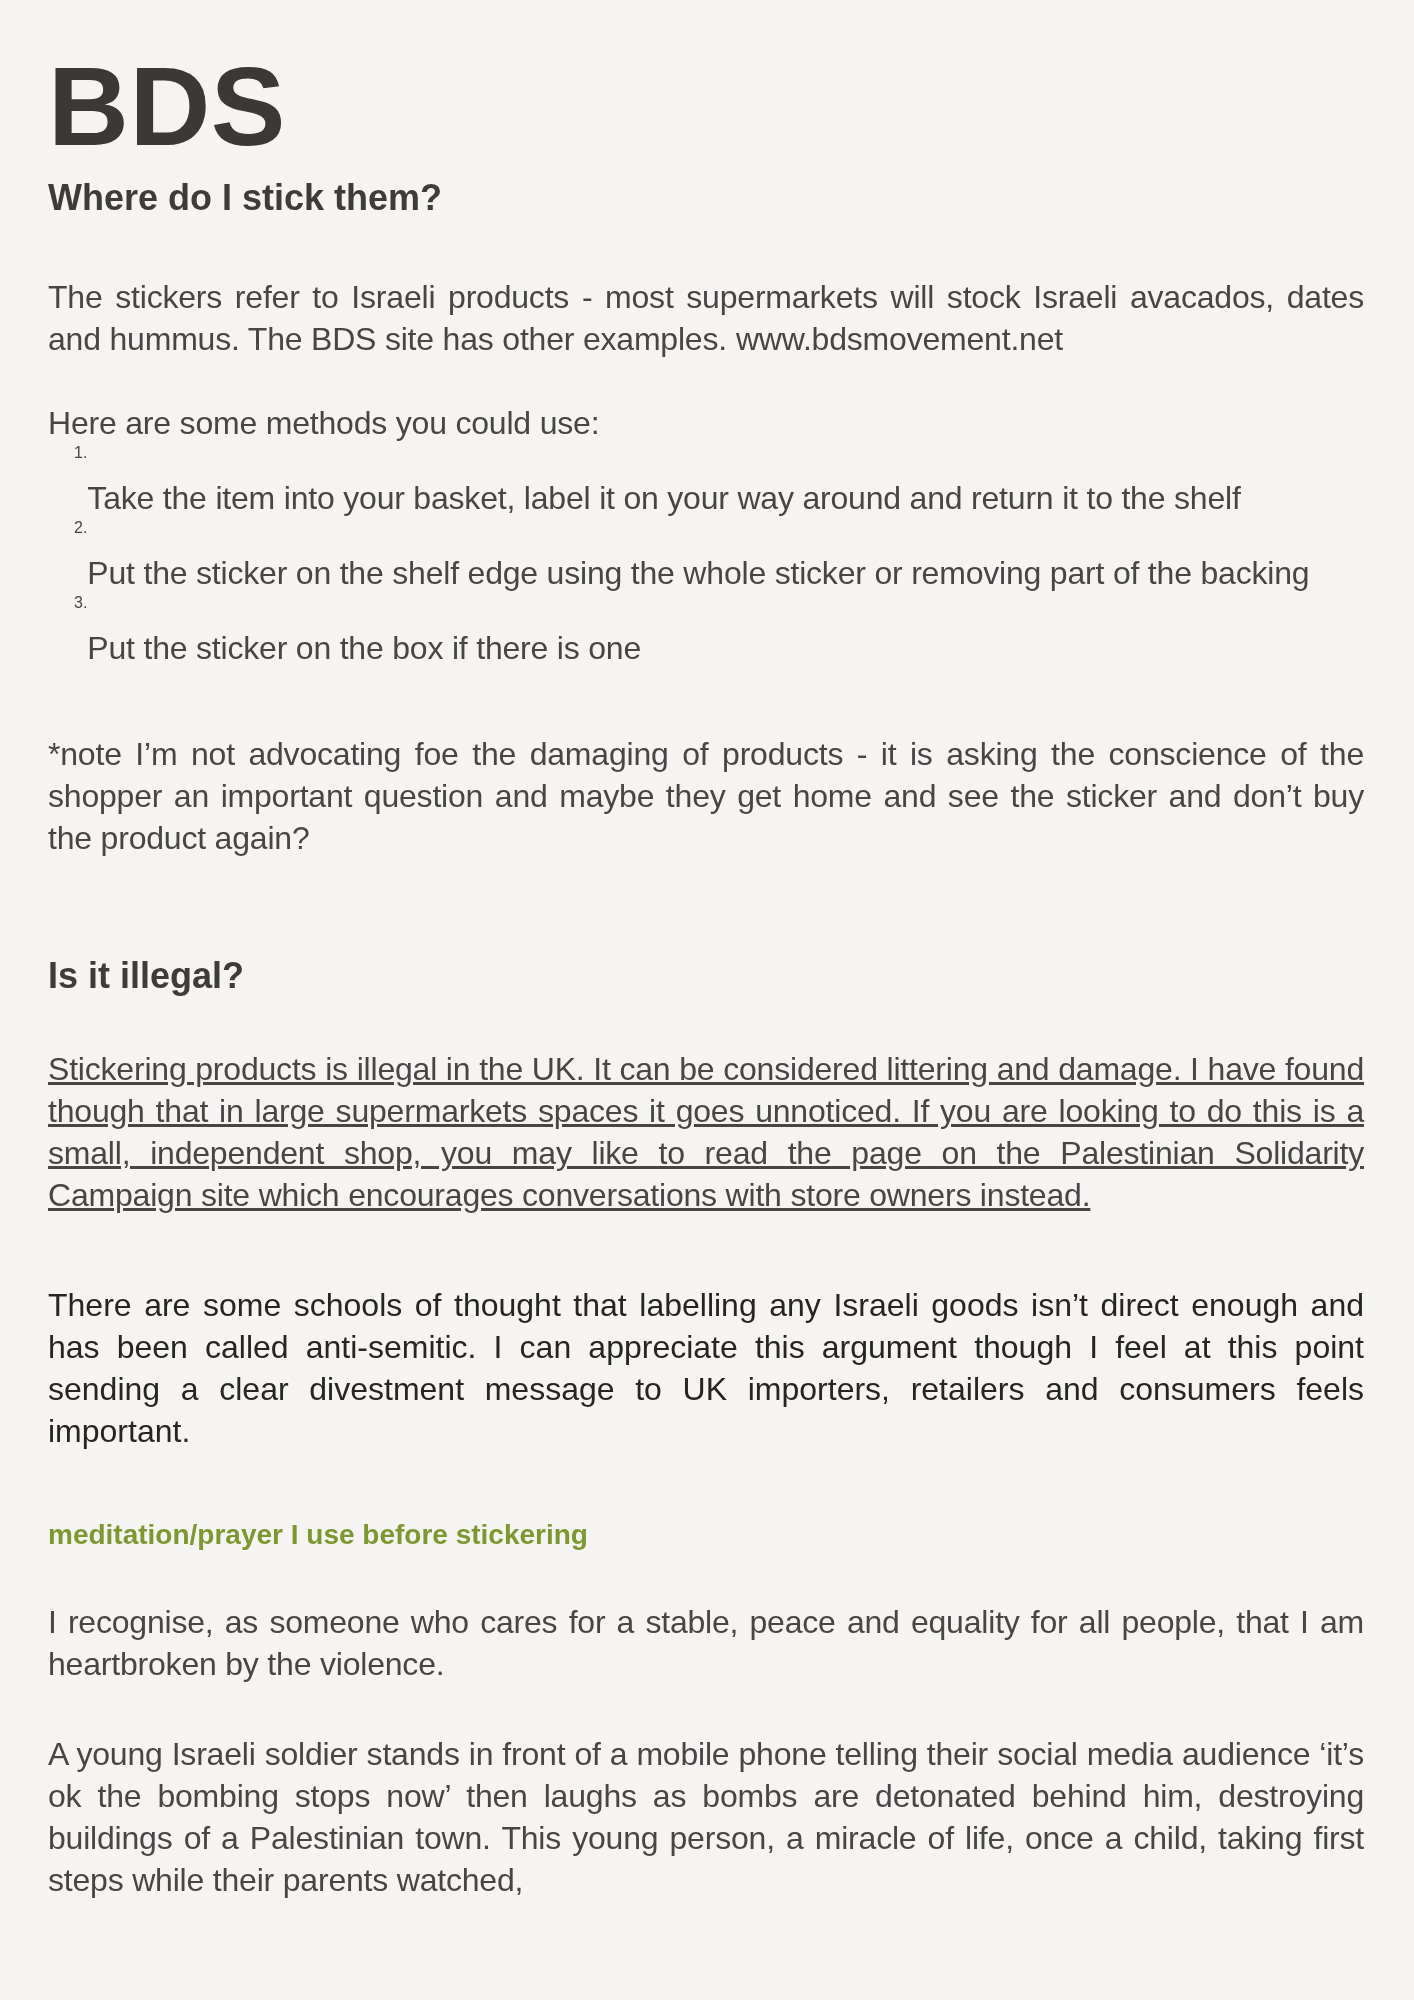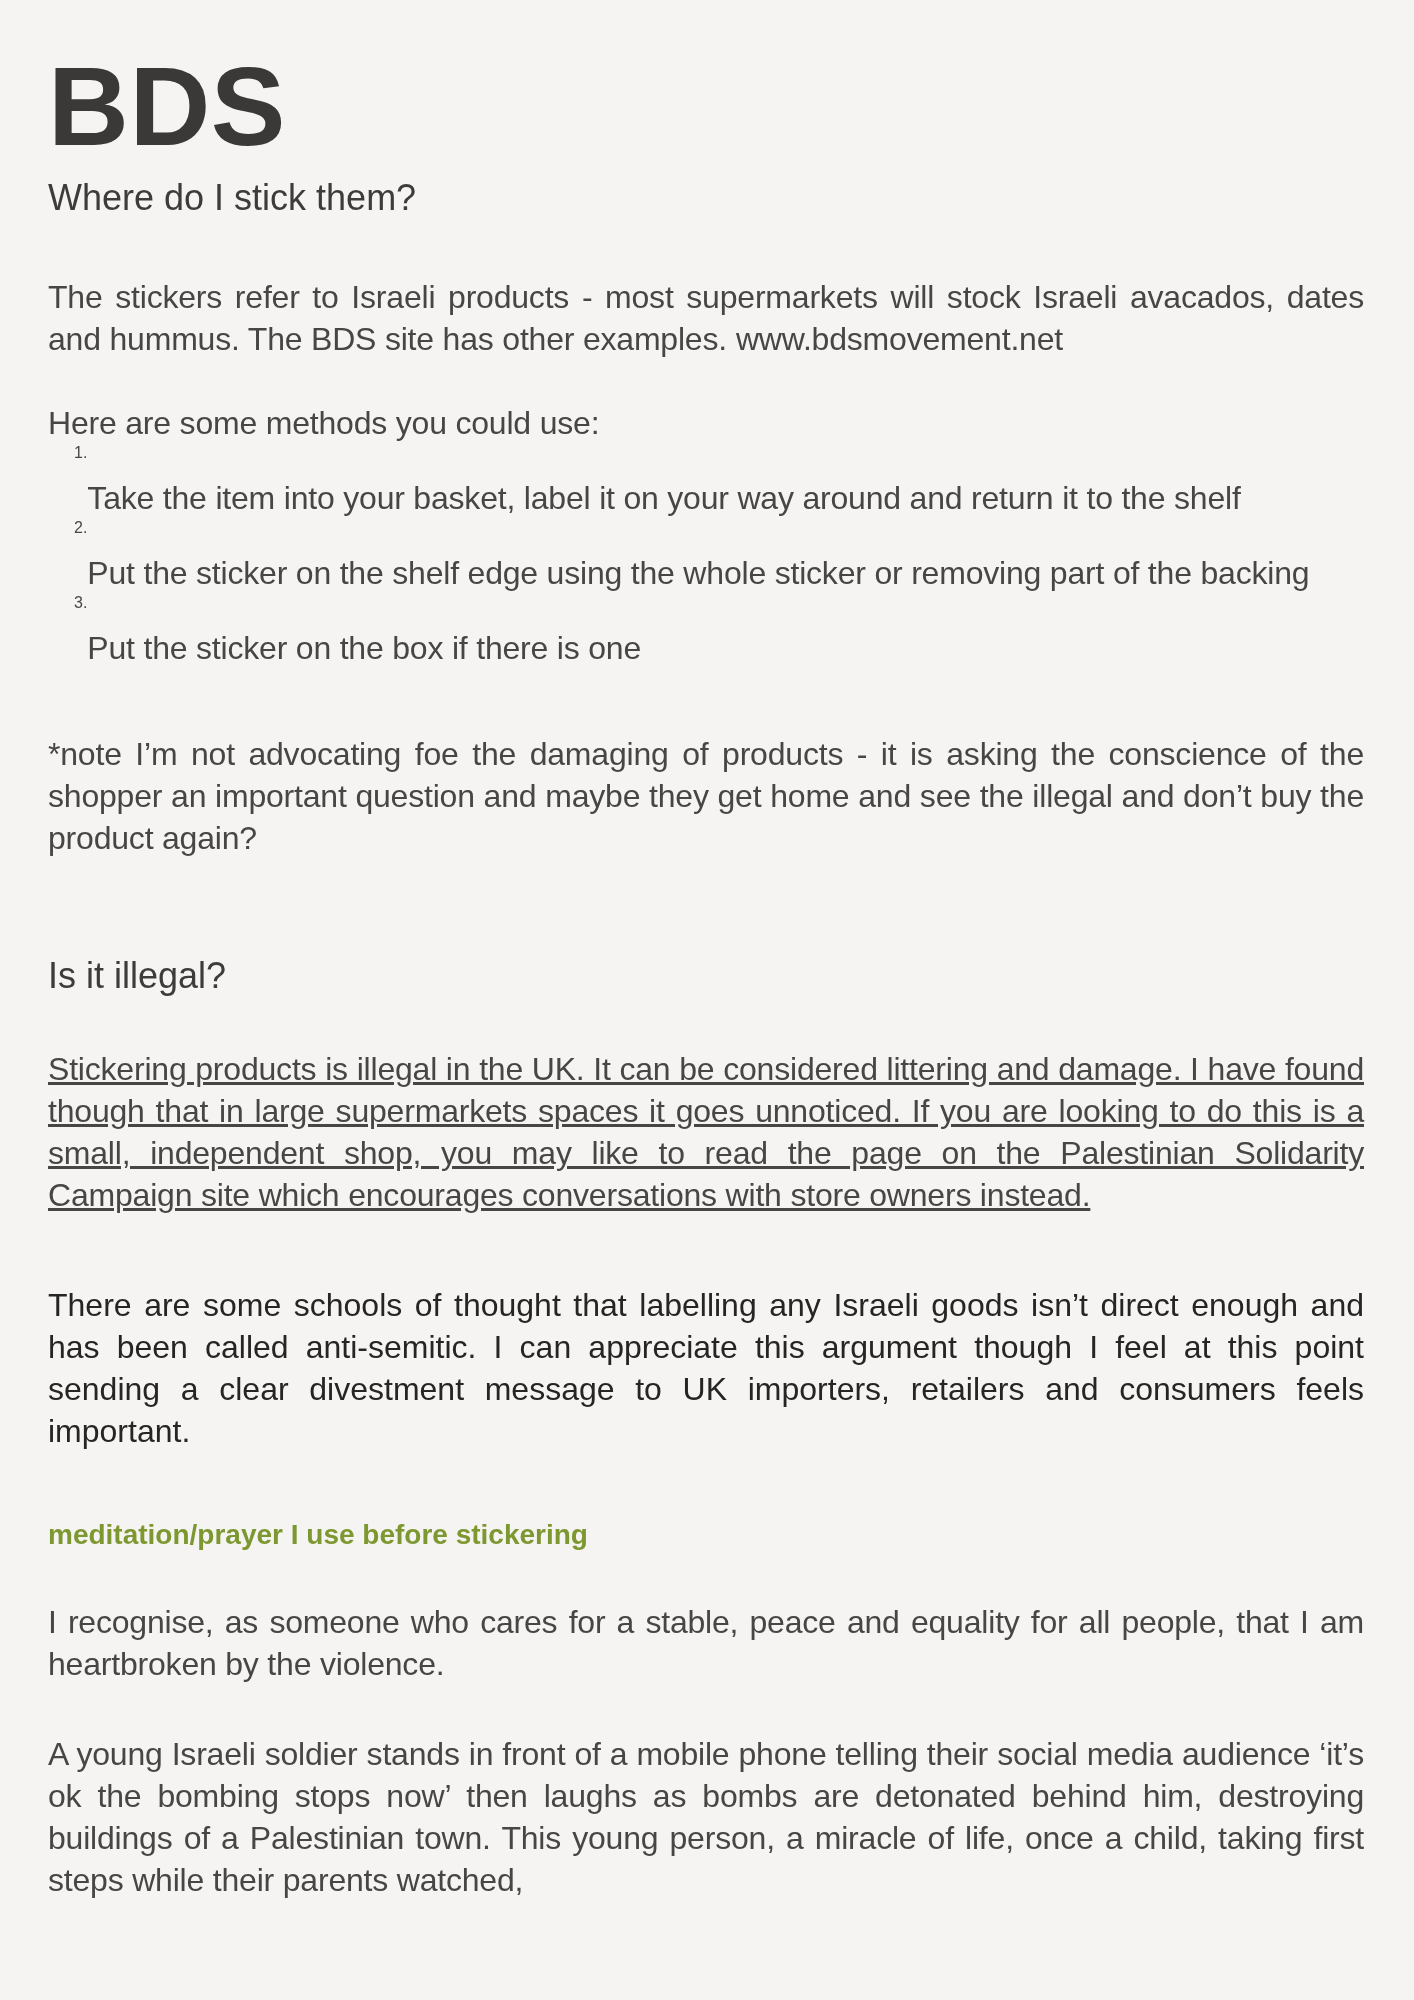--- a/index.html
+++ b/index.html
@@ -21,21 +21,21 @@
     font-size: 112px;
     line-height: 1.2;
     font-weight: 700;
     color: #3a3938;
     letter-spacing: 0.5px;
     margin: 12px 0 2px 0;
   }
   h2.doc-h2 {
     font-size: 36px;
     line-height: 44px;
-    font-weight: 400;
+    font-weight: 700;
     color: #3d3c3a;
     margin: 0 0 56px 0;
   }
   h2.illegal-heading { margin-top: 95px; margin-bottom: 50px; }
   h3.green-heading {
     font-size: 28px;
     line-height: 44px;
     font-weight: 700;
     color: #7d9830;
     margin: 61px 0 44px 0;
@@ -78,21 +78,21 @@
     <div class="oitem">
       <span class="num">2.</span>
       <span class="li-text">Put the sticker on the shelf edge using the whole sticker or removing part of the backing</span>
     </div>
     <div class="oitem">
       <span class="num">3.</span>
       <span class="li-text">Put the sticker on the box if there is one</span>
     </div>
   </div>
 
-  <p class="just">*note I’m not advocating foe the damaging of products - it is asking the conscience of the shopper an important question and maybe they get home and see the illegal and don’t buy the product again?</p>
+  <p class="just">*note I’m not advocating foe the damaging of products - it is asking the conscience of the shopper an important question and maybe they get home and see the sticker and don’t buy the product again?</p>
 
   <h2 class="doc-h2 illegal-heading">Is it illegal?</h2>
 
   <p class="just mb50">Stickering products is illegal in the UK. It can be considered littering and damage. I have found though that in large supermarkets spaces it goes unnoticed. If you are looking to do this is a small, independent shop, you may like to read the page on the Palestinian Solidarity Campaign site which encourages conversations with store owners instead.</p>
 
   <p class="just dark-para">There are some schools of thought that labelling any Israeli goods isn’t direct enough and has been called anti-semitic. I can appreciate this argument though I feel at this point sending a clear divestment message to UK importers, retailers and consumers feels important.</p>
 
   <h3 class="green-heading">meditation/prayer I use before stickering</h3>
 
 

